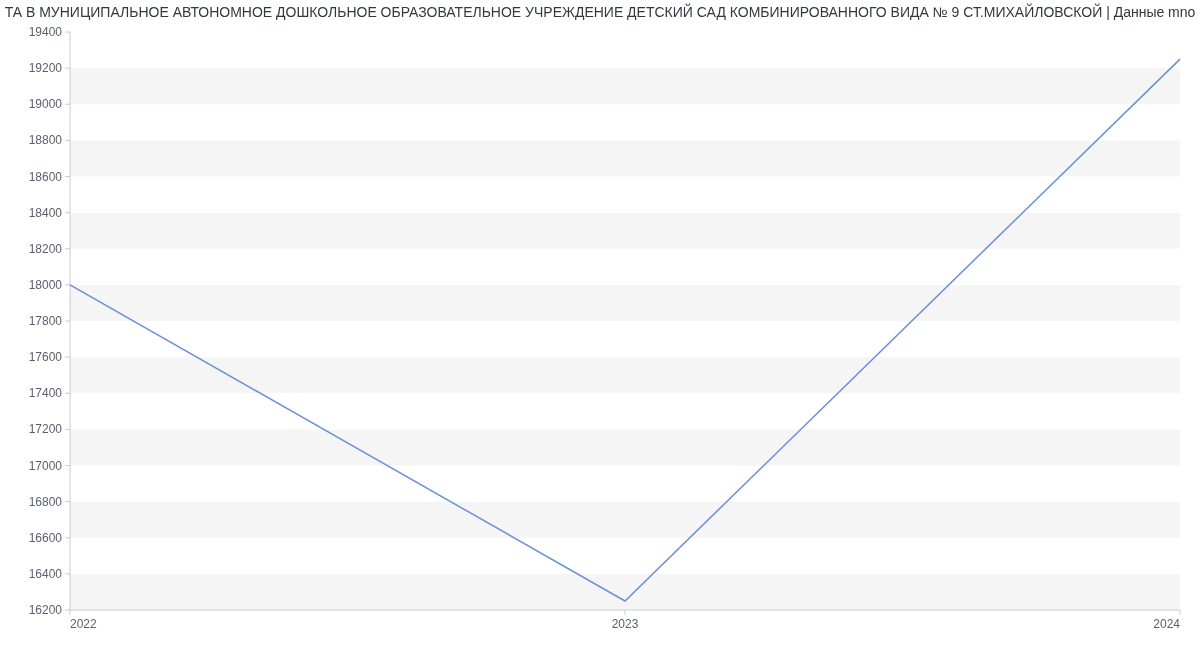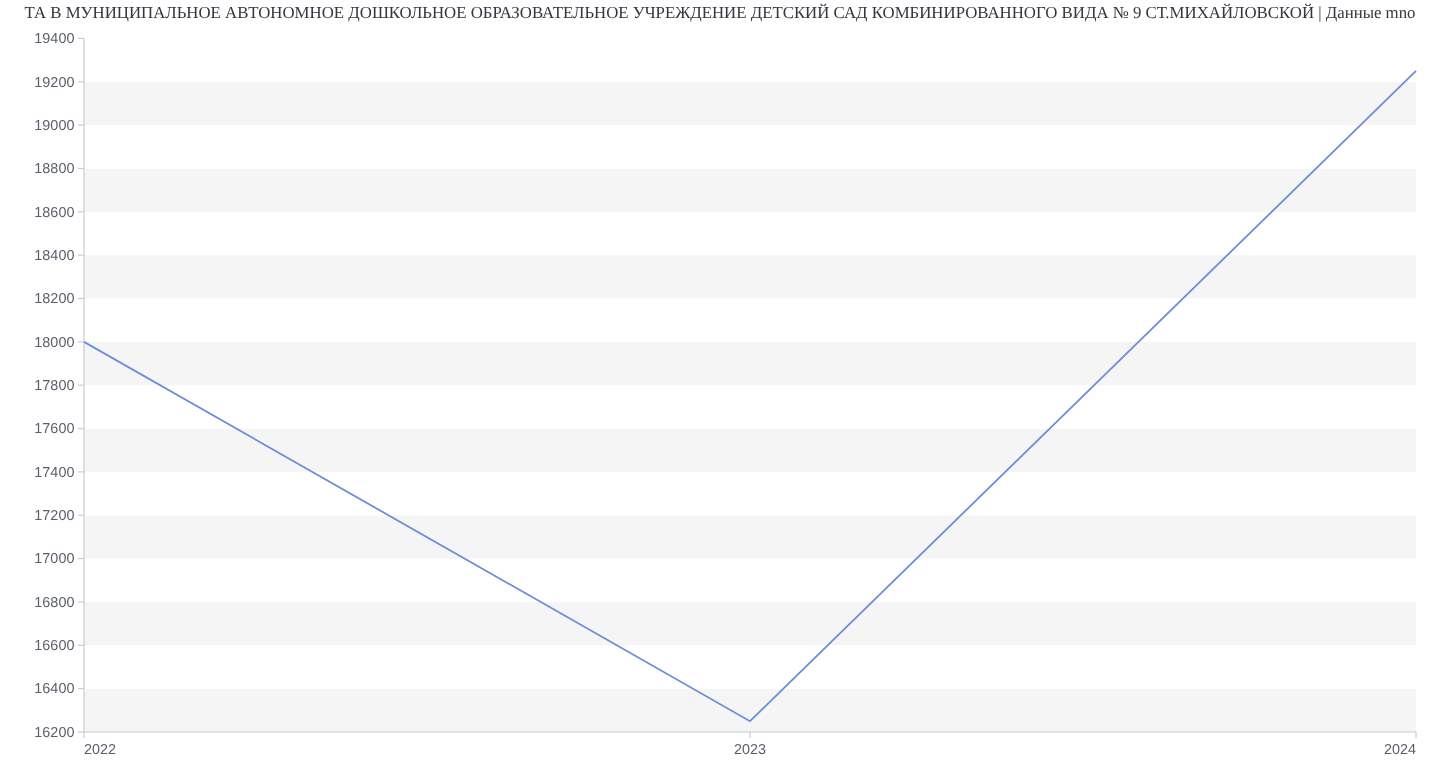--- a/index.html
+++ b/index.html
@@ -11,21 +11,20 @@
     font-family: Arial, Helvetica, sans-serif;
     overflow: hidden;
   }
   .title {
     font-size: 14px;
     color: #333740;
     text-align: center;
     padding-top: 4px;
     white-space: nowrap;
     overflow: hidden;
-    font-family: Liberation Serif, serif;
   }
   .chart-wrap {
     position: relative;
     width: 1200px;
     height: 620px;
   }
   svg {
     display: block;
   }
   .axis-line {

